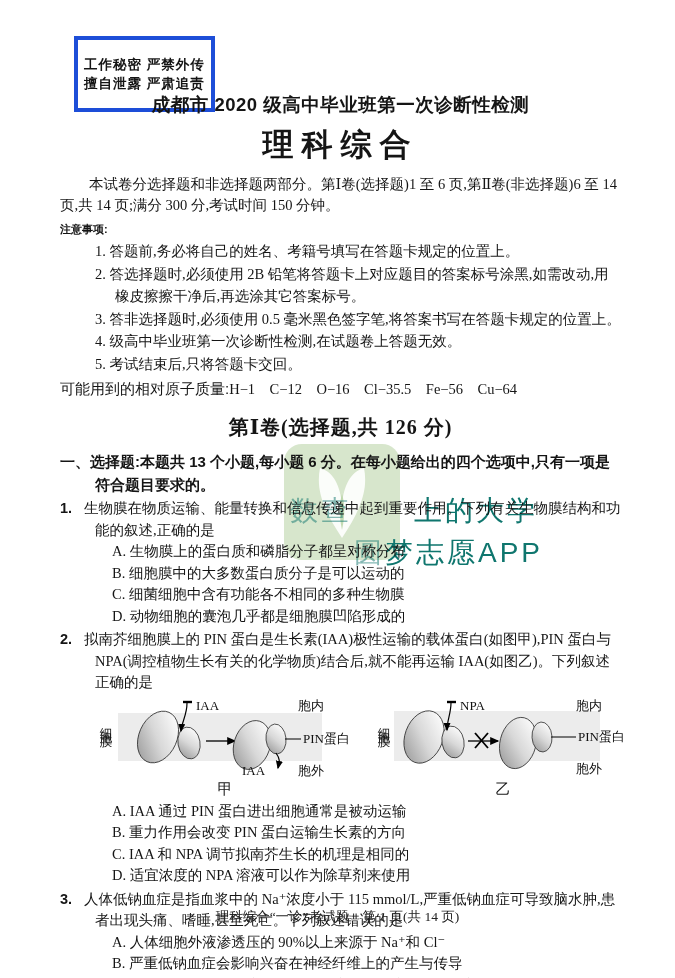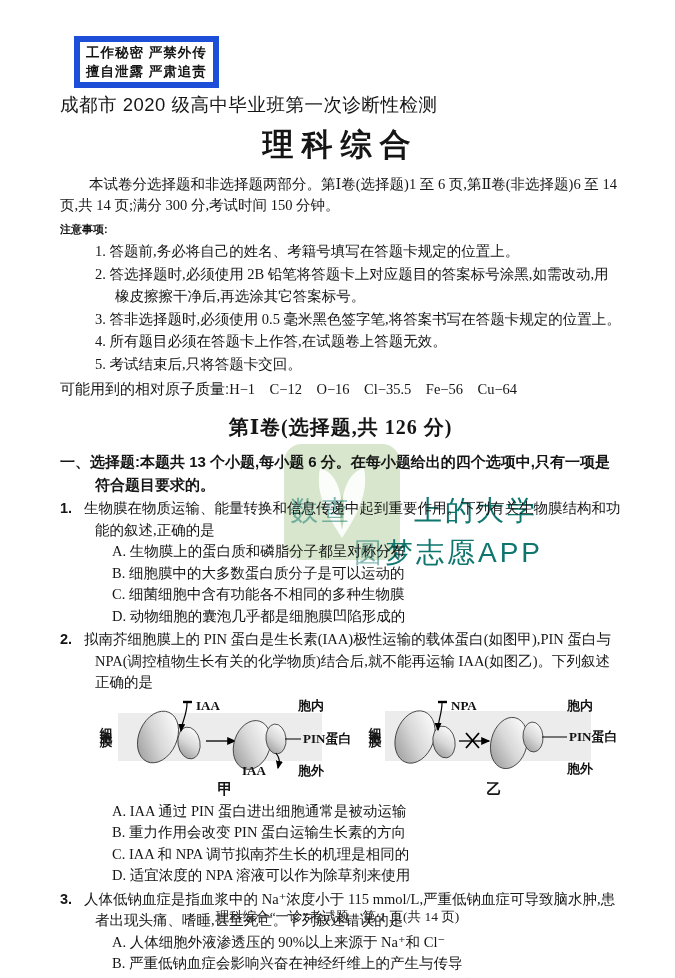--- a/index.html
+++ b/index.html
@@ -2,26 +2,26 @@
 <html><head>
 <meta charset="utf-8">
 <style>
   html,body{margin:0;padding:0;background:#9a9a9a;}
   .page{position:relative;width:675px;height:978px;background:#ffffff;margin:0 auto;
         box-sizing:border-box;overflow:hidden;color:#151515;
         font-family:"Liberation Serif","DejaVu Serif",serif;}
   .content{position:relative;z-index:1;padding:30px 54px 0 60px;}
 
   
-  .secret-box{position:absolute;left:74px;top:36px;border:6px solid #1d4ed8;
-        padding:1px 6px;background:transparent;
+  .secret-box{position:absolute;left:74px;top:36px;border:4px solid #1d4ed8;
+        padding:15px 6px;background:transparent;
         font-family:"Liberation Sans","DejaVu Sans",sans-serif;
         font-weight:bold;font-size:13.5px;line-height:19px;letter-spacing:1px;}
 
-  .title1{margin:62px 0 0;text-align:left;font-size:18.5px;font-weight:normal;
+  .title1{margin:62px 0 0;text-align:center;font-size:18.5px;font-weight:bold;
         font-family:"Liberation Sans","DejaVu Sans",sans-serif;letter-spacing:0.5px;}
   .title2{margin:7px 0 6px;text-align:center;font-size:31px;font-weight:bold;
         font-family:"Liberation Sans","DejaVu Sans",sans-serif;letter-spacing:8px;}
 
   .intro{margin:8px 0 0;font-size:14.5px;line-height:21px;text-indent:2em;}
 
   .notice-title{font-family:"Liberation Sans","DejaVu Sans",sans-serif;font-weight:bold;
         font-size:11px;line-height:22px;margin-top:2px;}
   .notice-item{font-size:14.5px;line-height:22.5px;padding-left:55px;text-indent:-20px;}
 
@@ -31,21 +31,21 @@
   .part-title{text-align:center;font-size:20px;font-weight:bold;margin:13px 0 10px;
         letter-spacing:1px;}
 
   .sel-instruction{font-family:"Liberation Sans","DejaVu Sans",sans-serif;font-weight:bold;
         font-size:15px;line-height:22.5px;padding-left:35px;text-indent:-35px;margin-top:2px;}
 
   .stem{font-size:14.5px;line-height:21.5px;padding-left:35px;text-indent:-35px;margin-top:2px;}
   .qnum{font-weight:bold;font-family:"Liberation Sans","DejaVu Sans",sans-serif;margin-right:12px;}
   .option{font-size:14.5px;line-height:21.5px;margin-left:52px;}
 
-  .figures{display:flex;gap:7px;margin:3px 0 2px 34px;font-weight:bold;}
+  .figures{display:flex;gap:16px;margin:3px 0 2px 34px;}
   .fig{position:relative;width:262px;margin:0;}
   .fig svg{display:block;}
   .membrane-label{position:absolute;left:3px;top:20px;writing-mode:vertical-rl;
         font-size:12.5px;letter-spacing:4px;}
   figcaption{text-align:center;font-size:15px;margin-top:1px;}
 
   .svg-label{font-size:13px;font-family:"Liberation Serif","DejaVu Serif",serif;fill:#111;}
 
   .page-footer{position:absolute;left:0;right:0;top:908px;z-index:1;
         text-align:center;font-size:13.5px;color:#222;}
@@ -82,21 +82,21 @@
 
     <div class="title1">成都市 2020 级高中毕业班第一次诊断性检测</div>
     <div class="title2">理科综合</div>
 
     <p class="intro">本试卷分选择题和非选择题两部分。第Ⅰ卷(选择题)1 至 6 页,第Ⅱ卷(非选择题)6 至 14 页,共 14 页;满分 300 分,考试时间 150 分钟。</p>
 
     <div class="notice-title">注意事项:</div>
     <div class="notice-item"><span class="nnum">1.</span> <span>答题前,务必将自己的姓名、考籍号填写在答题卡规定的位置上。</span></div>
     <div class="notice-item"><span class="nnum">2.</span> <span>答选择题时,必须使用 2B 铅笔将答题卡上对应题目的答案标号涂黑,如需改动,用橡皮擦擦干净后,再选涂其它答案标号。</span></div>
     <div class="notice-item"><span class="nnum">3.</span> <span>答非选择题时,必须使用 0.5 毫米黑色签字笔,将答案书写在答题卡规定的位置上。</span></div>
-    <div class="notice-item"><span class="nnum">4.</span> <span>所有题目必须在答题卡上作答,在试题卷上答题无效。</span></div>
+    <div class="notice-item"><span class="nnum">4.</span> <span>级高中毕业班第一次诊断性检测,在试题卷上答题无效。</span></div>
     <div class="notice-item"><span class="nnum">5.</span> <span>考试结束后,只将答题卡交回。</span></div>
 
     <div class="atomic"><span class="lbl">可能用到的相对原子质量:</span><span>H−1　C−12　O−16　Cl−35.5　Fe−56　Cu−64</span></div>
 
     <div class="part-title">第Ⅰ卷(选择题,共 126 分)</div>
 
     <div class="sel-instruction">一、选择题:本题共 13 个小题,每小题 6 分。在每小题给出的四个选项中,只有一项是符合题目要求的。</div>
 
     <div class="question">
       <div class="stem"><span class="qnum">1.</span><span>生物膜在物质运输、能量转换和信息传递中起到重要作用。下列有关生物膜结构和功能的叙述,正确的是</span></div>

